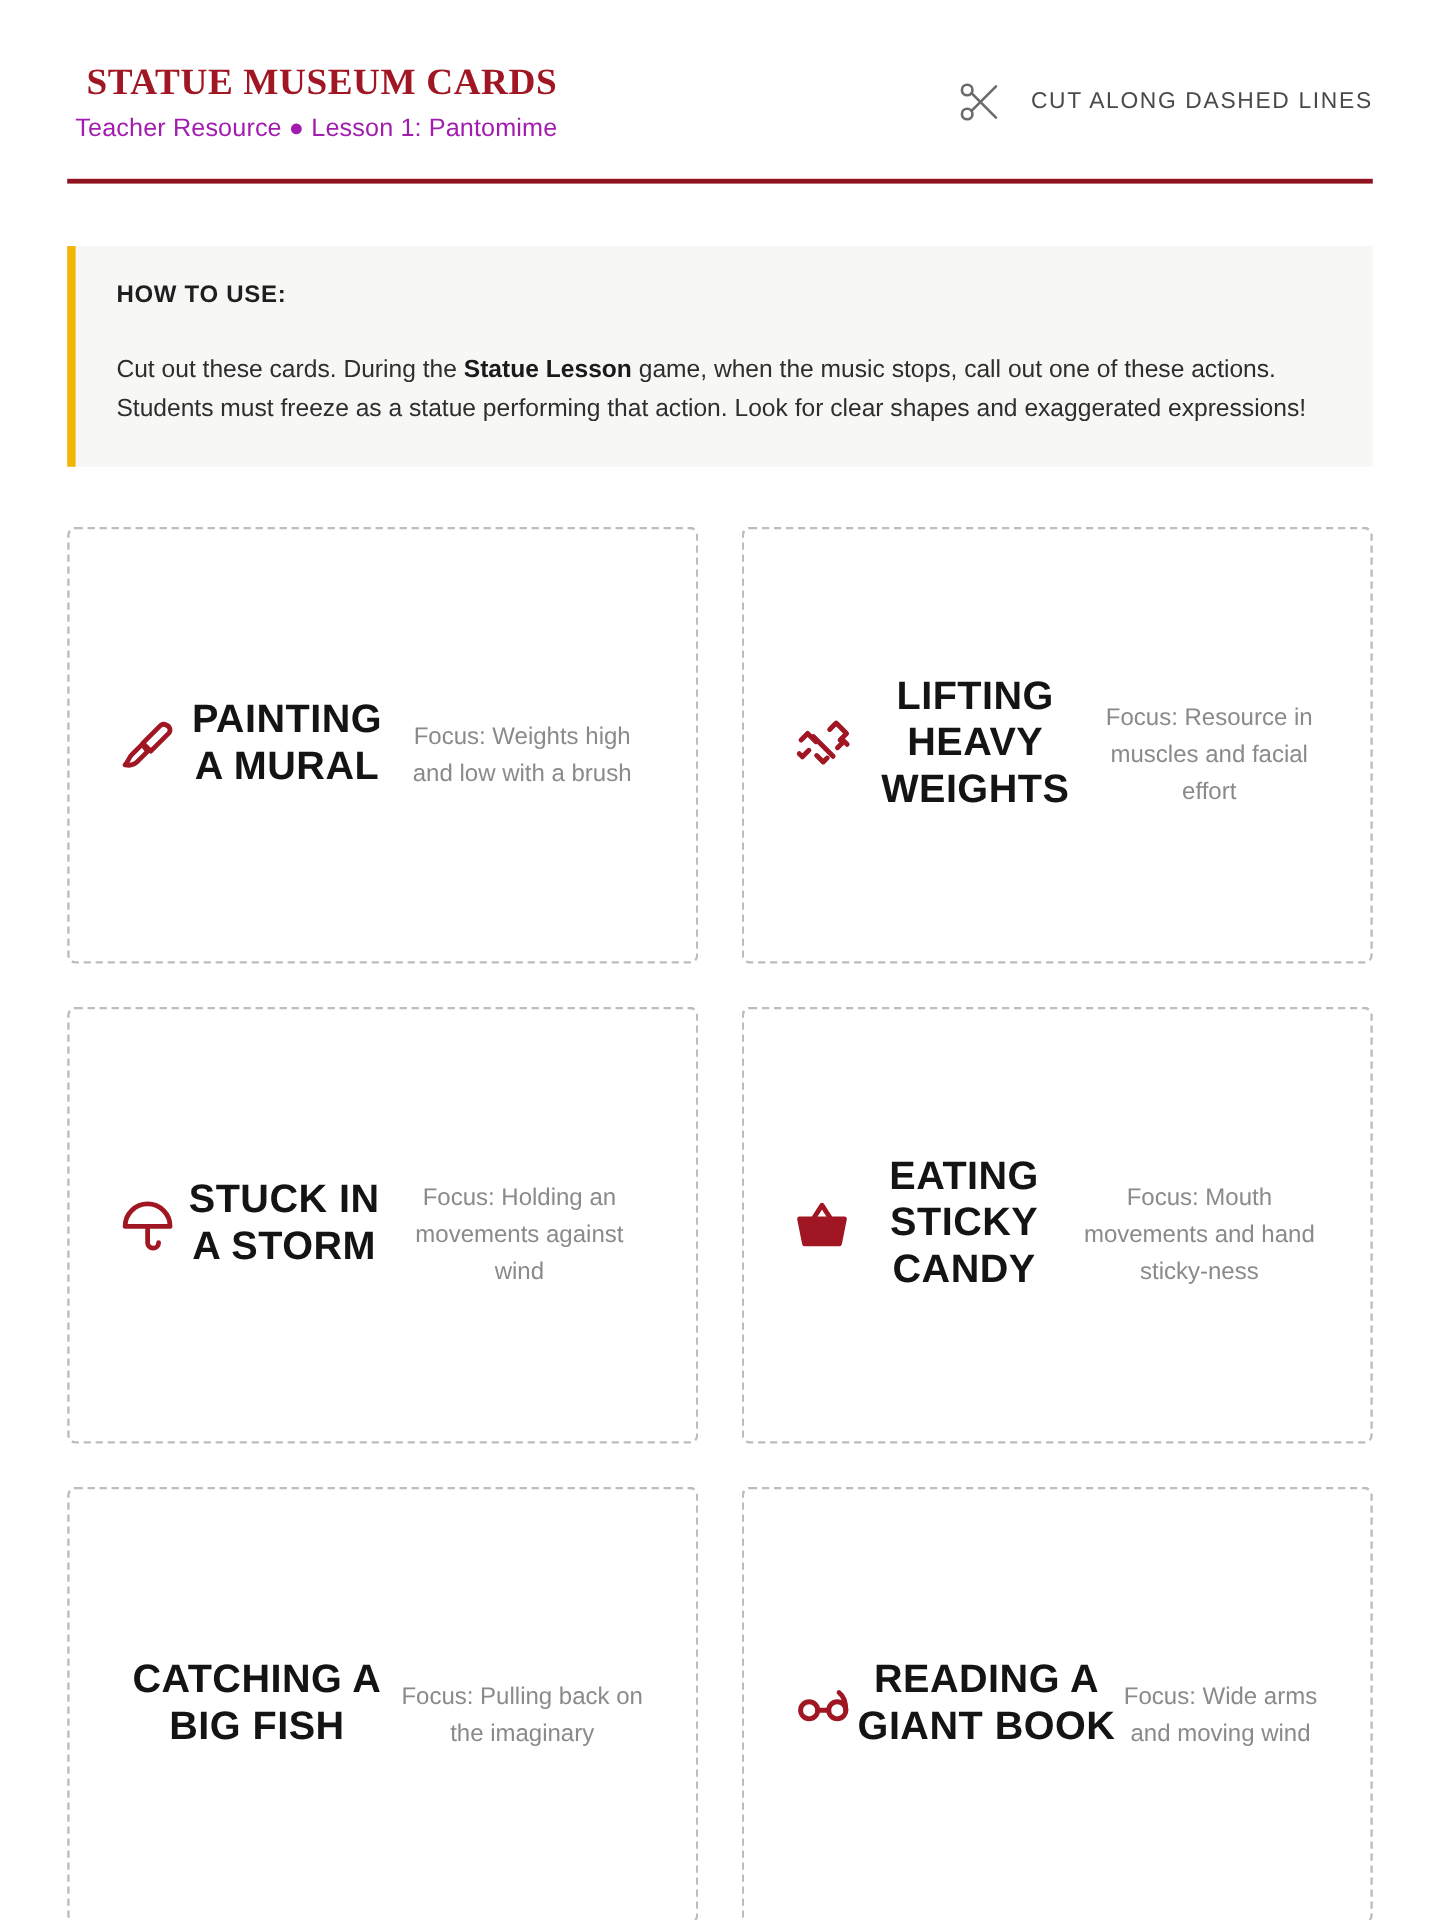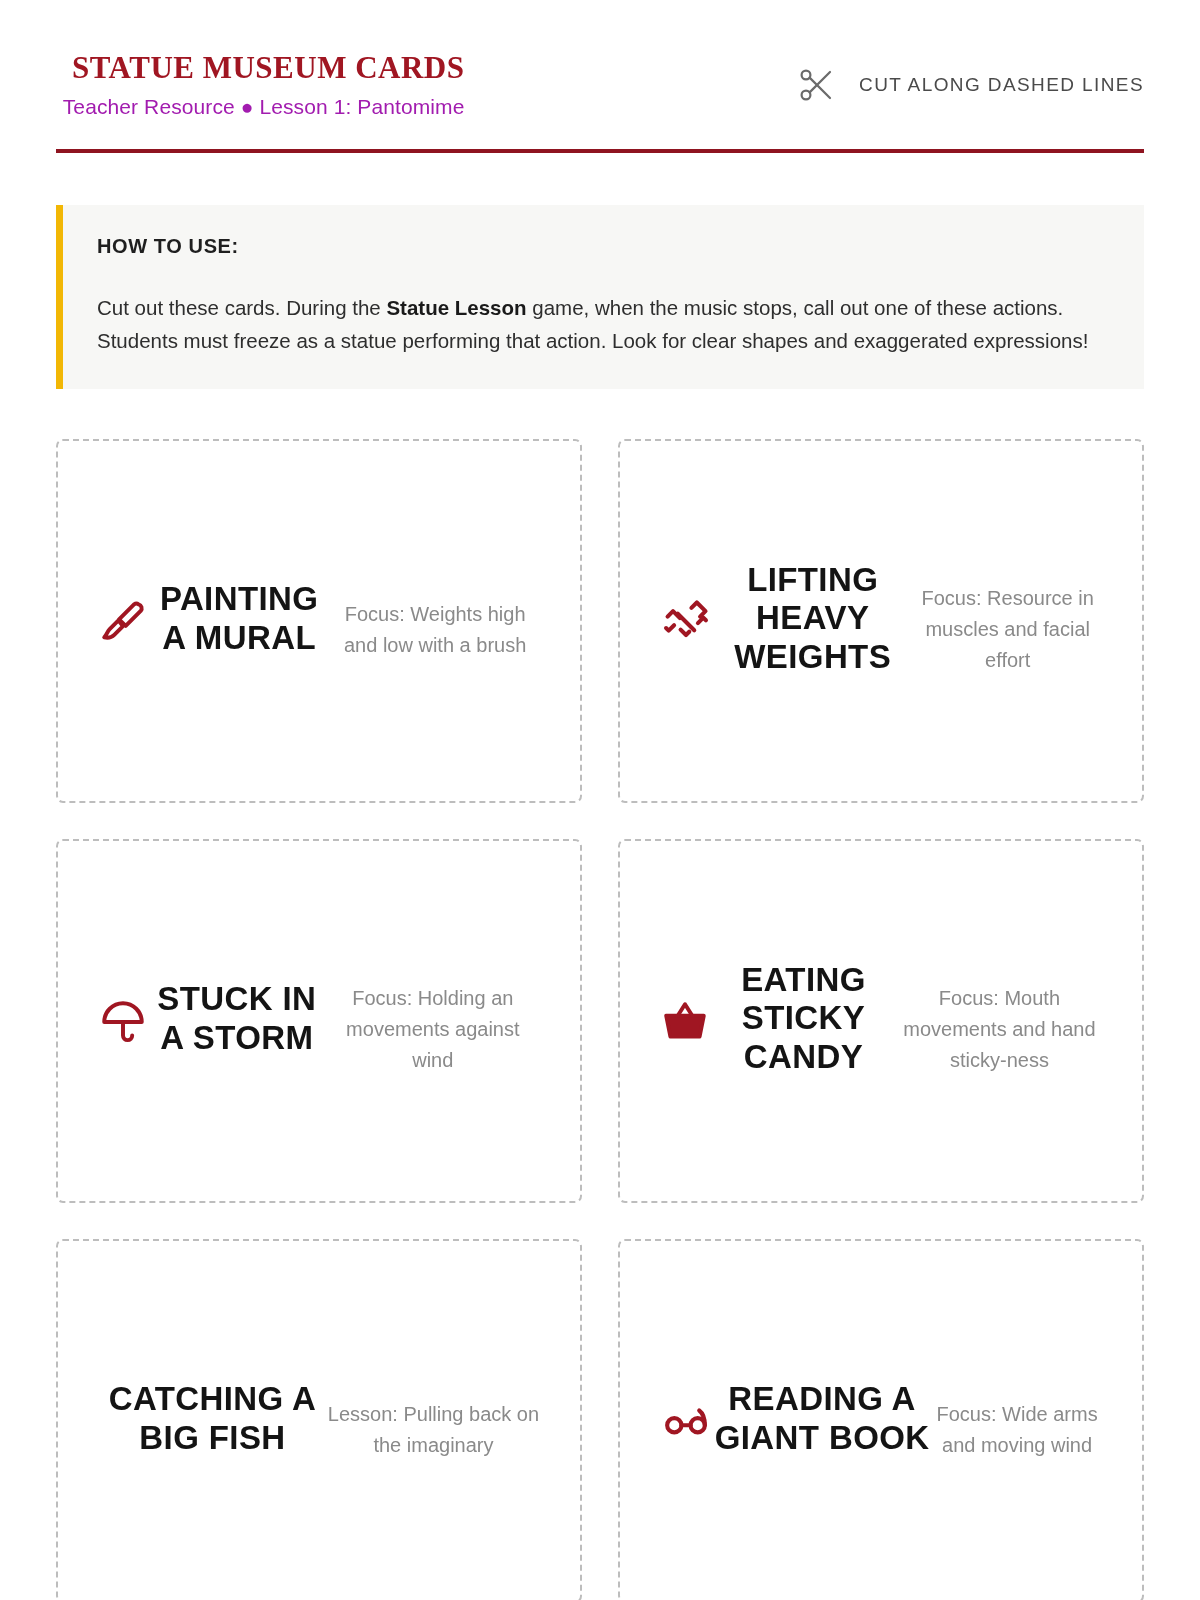--- a/index.html
+++ b/index.html
@@ -214,21 +214,21 @@
           <path d="M8.5 9 12 3.5 15.5 9"></path>
         </svg>
       </div>
       <div class="card-title">Eating Sticky Candy</div>
       <div class="card-focus">Focus: Mouth movements and hand sticky-ness</div>
     </div>
 
     <div class="card">
       <div class="card-icon"></div>
       <div class="card-title">Catching a Big Fish</div>
-      <div class="card-focus">Lesson: Pulling back on the imaginary</div>
+      <div class="card-focus">Focus: Pulling back on the imaginary</div>
     </div>
 
     <div class="card">
       <div class="card-icon">
         <svg width="52" height="52" viewBox="0 0 24 24" fill="none" stroke="#a01622" stroke-width="1.9" stroke-linecap="round" stroke-linejoin="round">
           <circle cx="6.6" cy="13.5" r="3.3"></circle>
           <circle cx="17.4" cy="13.5" r="3.3"></circle>
           <path d="M9.9 13.5h4.2"></path>
           <path d="M20.7 13.5c0-3.4-1-5.6-2.6-6.8"></path>
         </svg>

